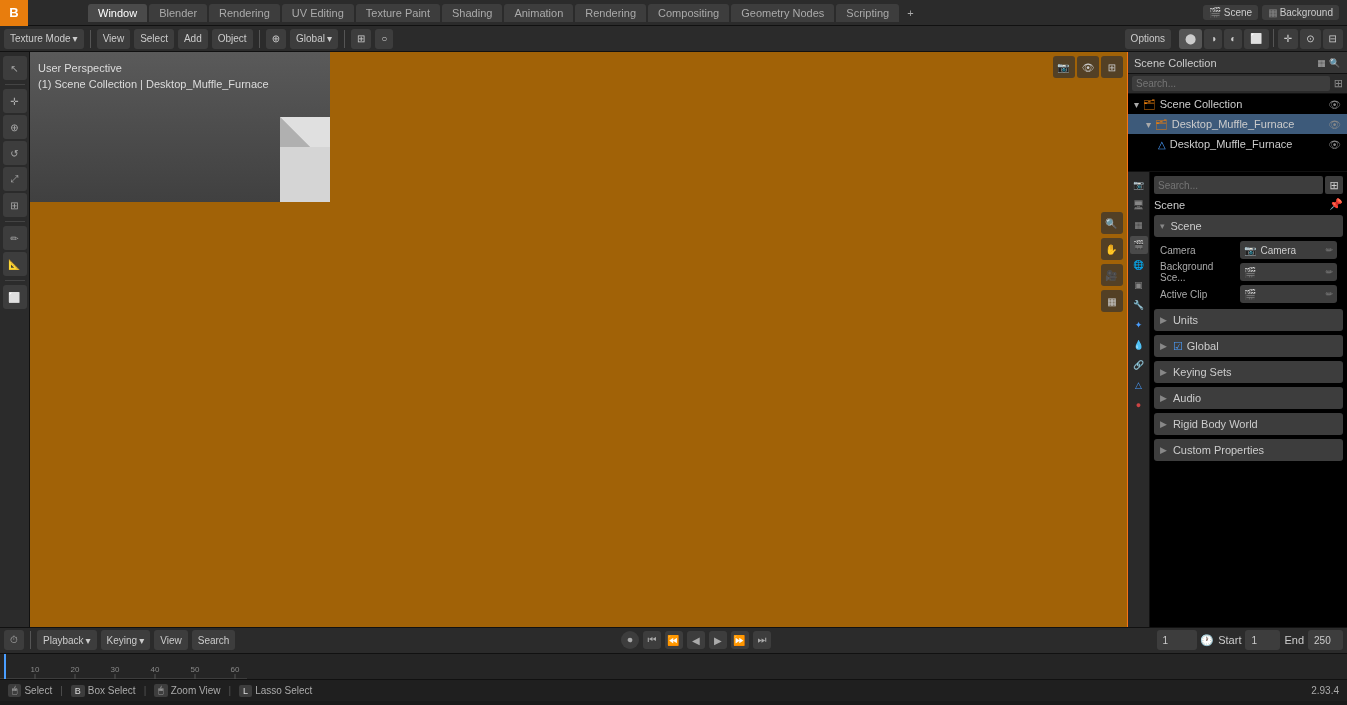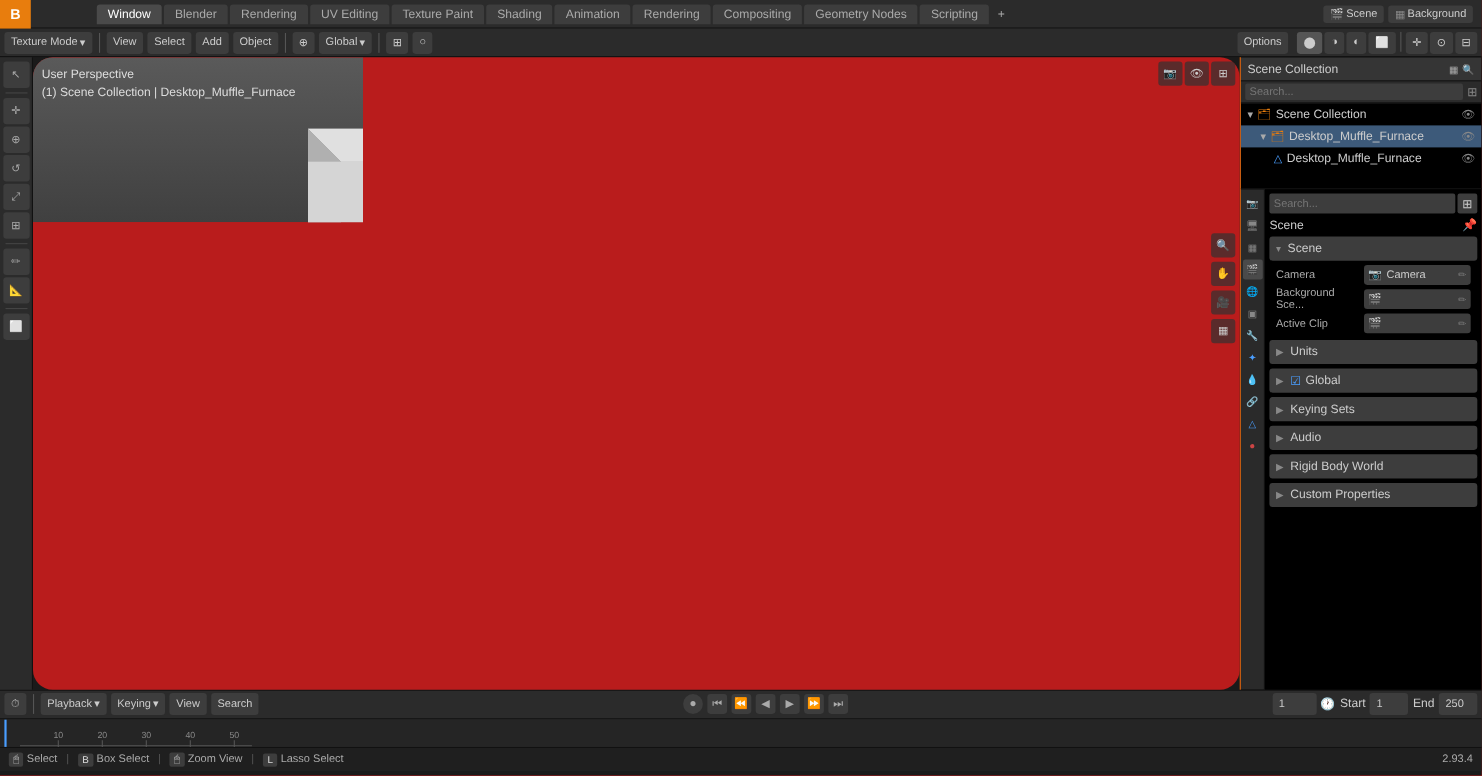--- a/index.html
+++ b/index.html
@@ -90,23 +90,22 @@
       cursor: pointer;
       color: #aaa;
       font-size: 10px;
     }
     .lt-sep { width: 20px; height: 1px; background: #444; margin: 2px 0; }
 
     
     #viewport {
       flex: 1;
       position: relative;
-      background: #b91c1c;
+      background: #a16207;
       overflow: hidden;
-      border-radius: 18px;
     }
 
     
     #grid-canvas {
       position: absolute;
       top: 0; left: 0; right: 0; bottom: 0;
     }
 
     
     .viewport-info {
@@ -717,21 +716,21 @@
       <span>Start</span>
       <div class="toolbar-btn" style="width:35px; text-align:center;">1</div>
       <span>End</span>
       <div class="toolbar-btn" style="width:35px; text-align:center;">250</div>
     </div>
   </div>
 
   <div style="display:flex; height:26px; background:#252525; position:relative; overflow:hidden;">
 
     <div style="position:absolute; left:4px; top:0; bottom:0; width:2px; background:#4a9eff; z-index:2;"></div>
-    <div style="position:absolute; top:0; left:0; right:1100px; bottom:0; display:flex; align-items:flex-end; padding:0 18px;">
+    <div style="position:absolute; top:0; left:0; right:1100px; bottom:0; display:flex; padding:0 0;">
       <svg width="1110" height="26" xmlns="http://www.w3.org/2000/svg">
         <line x1="0" y1="25" x2="1110" y2="25" stroke="#555" stroke-width="1"></line>
 
         <g fill="#888" font-size="8" text-anchor="middle">
           <text x="35" y="18">10</text>
             <line x1="35" y1="20" x2="35" y2="26" stroke="#555"></line>
           <text x="75" y="18">20</text>
             <line x1="75" y1="20" x2="75" y2="26" stroke="#555"></line>
           <text x="115" y="18">30</text>
             <line x1="115" y1="20" x2="115" y2="26" stroke="#555"></line>

